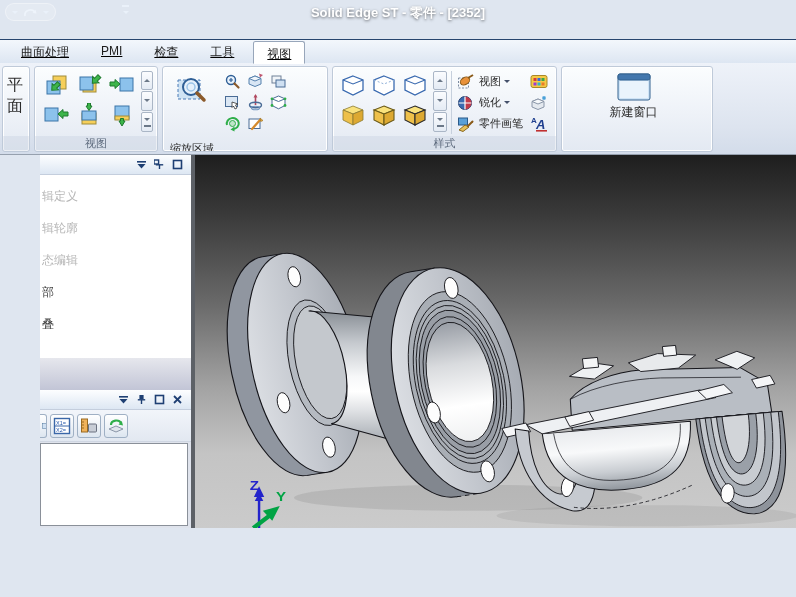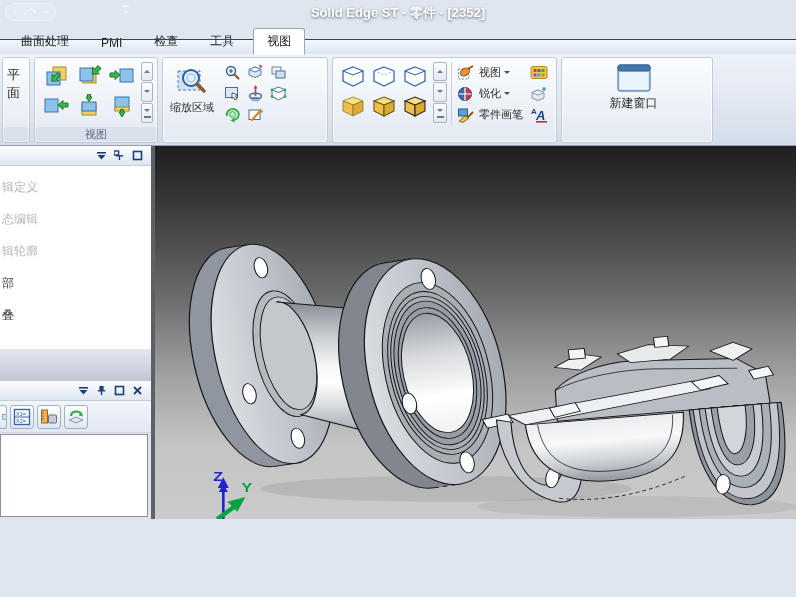--- a/index.html
+++ b/index.html
@@ -24,22 +24,22 @@
     position:absolute; left:5px; top:3px; height:18px; display:flex; align-items:center;
     background:rgba(255,255,255,.16); border:1px solid rgba(255,255,255,.38);
     border-radius:9px; padding:0 6px; gap:5px;
   }
   .chev { width:0;height:0;border:3.5px solid transparent;border-top-color:#eaf1fa; margin-top:3px; }
   .qat-extra { position:absolute; left:122px; top:5px; display:flex; flex-direction:column; align-items:center; }
   .qat-extra .bar { width:7px;height:1.5px;background:#eaf1fa;margin-bottom:1.5px; }
 
   
   .tabrow {
-    height:14px; background:linear-gradient(#f3f7fc,#dde6f2);
-    display:flex; align-items:flex-end; padding-left:8px;
+    height:23px; background:linear-gradient(#f3f7fc,#dde6f2);
+    display:flex; padding-left:8px;text-decoration:underline;
   }
   .tab {
     font-size:12px; color:#1c1c1c; padding:4px 13px 4px 13px; margin-right:6px; cursor:default;
   }
   .tab.active {
     background:#fff; border:1px solid #98a6ba; border-bottom:1px solid #fff;
     border-radius:2.5px 2.5px 0 0; position:relative; top:1px;
   }
 
   
@@ -51,21 +51,21 @@
     margin:1px 2px 1px 2px; border:1px solid #bfcad9; border-radius:3px;
     background:linear-gradient(180deg,#fbfdfe,#eef2f8 55%,#e3e9f2);
     box-shadow:inset 0 0 0 1px #fff;
     display:flex; flex-direction:column; overflow:hidden;
   }
   .rgroup .content { flex:1; display:flex; align-items:flex-start; padding:3px 4px 0 4px; }
   .rgroup .glabel {
     height:15px; line-height:14px; text-align:center; font-size:11px; color:#5d6a7d;
     background:rgba(185,196,214,.28); border-radius:0 0 3px 3px;
   }
-  .bigbtn { display:flex; flex-direction:column; align-items:center; padding:2px 3px; border-radius:3px; }
+  .bigbtn { display:flex; flex-direction:column; align-items:center; padding:2px 3px; border-radius:3px;gap:32px; }
   .bigbtn .lbl { font-size:11px; color:#2b2b2b; margin-top:3px; white-space:nowrap; }
   .dd { width:0;height:0;border:3.5px solid transparent;border-top-color:#44506a; margin-top:2px; }
   .scol { width:14px; display:flex; flex-direction:column; margin-left:3px; height:62px; }
   .sbtn { flex:1; border:1px solid #aab6c6; background:linear-gradient(#fbfcfe,#e4ebf4);
           border-radius:2px; margin:0.5px 0; display:flex;align-items:center;justify-content:center; }
   .tri-up { width:0;height:0;border:3px solid transparent;border-bottom-color:#6b7888; margin-bottom:2px;}
   .tri-dn { width:0;height:0;border:3px solid transparent;border-top-color:#6b7888; margin-top:2px;}
   .tri-dn-line { display:flex; flex-direction:column; align-items:center; }
   .tri-dn-line .ln { width:7px; height:1.5px; background:#6b7888; margin-top:1px; }
 
@@ -79,21 +79,21 @@
   .srow { display:flex; align-items:center; height:21px; }
   .srow .lbl { font-size:11px; color:#2b2b2b; margin:0 3px 0 4px; white-space:nowrap;}
   .sicons-col { display:flex; flex-direction:column; margin-left:4px; margin-top:1px;}
   .sicons-col .sicon { height:21px; }
 
   .winbtn { display:flex; flex-direction:column; align-items:center; padding:1px 4px 0 4px; }
   .winbtn .lbl { font-size:12px; color:#2b2b2b; margin-top:1px; white-space:nowrap;}
   .windiv { width:1px; background:#c2ccd9; margin:3px 3px; }
 
   
-  .main { display:flex; height:373px; }
+  .main { display:flex; height:373px;padding-left:40px; }
   .edgebar { width:155px; border-right:4px solid #5d6167; background:#dfe3ec; display:flex; flex-direction:column; }
   .panel-caption {
     height:20px; background:linear-gradient(#fdfeff,#dde7f3);
     border-bottom:1px solid #c4cedd; display:flex; align-items:center; justify-content:flex-end;
     gap:7px; padding-right:8px;
   }
   .cap-ic { width:11px; height:11px; display:flex; align-items:center; justify-content:center; }
   .list-area { height:183px; background:#fff; padding-top:12px; }
   .eb-item { height:32px; line-height:18px; font-size:12px; color:#474747; padding-left:2px; cursor:default;}
   .eb-item.disabled { color:#b6b6b6; }
@@ -139,21 +139,21 @@
   <div class="tab">PMI</div>
   <div class="tab">检查</div>
   <div class="tab">工具</div>
   <div class="tab active">视图</div>
 </div>
 
 <div class="ribbon">
 
   <div class="rgroup" style="width:28px;">
     <div class="content" style="padding-top:8px;">
-      <span style="font-size:13px;color:#2b2b2b;">平面</span>
+      <span style="font-size:16px;color:#2b2b2b;">平面</span>
     </div>
     <div class="glabel"></div>
   </div>
 
   <div class="rgroup" style="width:124px;">
     <div class="content">
       <div class="vgrid">
 
         <span class="vicon-btn">
           <svg width="26" height="24" viewBox="0 0 26 24">
@@ -401,20 +401,21 @@
         </span>
         <span class="sicon">
           <svg width="18" height="16" viewBox="0 0 18 16">
             <text x="1" y="7" font-size="8" font-weight="bold" fill="#1f3f8f">A</text>
             <text x="6" y="13" font-size="13" font-weight="bold" font-style="italic" fill="#1f3f8f">A</text>
             <rect x="6" y="14" width="11" height="1.6" fill="#c03030"></rect>
           </svg>
         </span>
       </div>
     </div>
+    <div class="glabel">样式</div>
   </div>
 
   <div class="rgroup" style="width:152px;">
     <div class="content" style="justify-content:center;">
       <div class="winbtn">
         <svg width="38" height="32" viewBox="0 0 38 32">
           <rect x="3" y="3" width="32" height="26" rx="2" fill="#cfe4f6" stroke="#35638f"></rect>
           <rect x="3" y="3" width="32" height="6" rx="2" fill="#4377ad" stroke="#35638f"></rect>
           <rect x="5" y="10" width="28" height="17" fill="#eaf4fc"></rect>
         </svg>
@@ -443,22 +444,22 @@
           </svg>
       </span>
       <span class="cap-ic">
         <svg width="11" height="11" viewBox="0 0 11 11">
             <rect x="1.5" y="1.5" width="8" height="8" fill="none" stroke="#1e3f73" stroke-width="1.6"></rect>
           </svg>
       </span>
     </div>
     <div class="list-area">
       <div class="eb-item disabled">辑定义</div>
+      <div class="eb-item disabled">辑轮廓</div>
       <div class="eb-item disabled">态编辑</div>
-      <div class="eb-item disabled">辑轮廓</div>
       <div class="eb-item">部</div>
       <div class="eb-item">叠</div>
     </div>
     <div class="gapband"></div>
     <div class="panel-caption">
       <span class="cap-ic">
         <svg width="11" height="11" viewBox="0 0 11 11">
             <rect x="1" y="2" width="9" height="1.6" fill="#1e3f73"></rect>
             <polygon points="1.5,5 9.5,5 5.5,9.5" fill="#1e3f73"></polygon>
           </svg>

